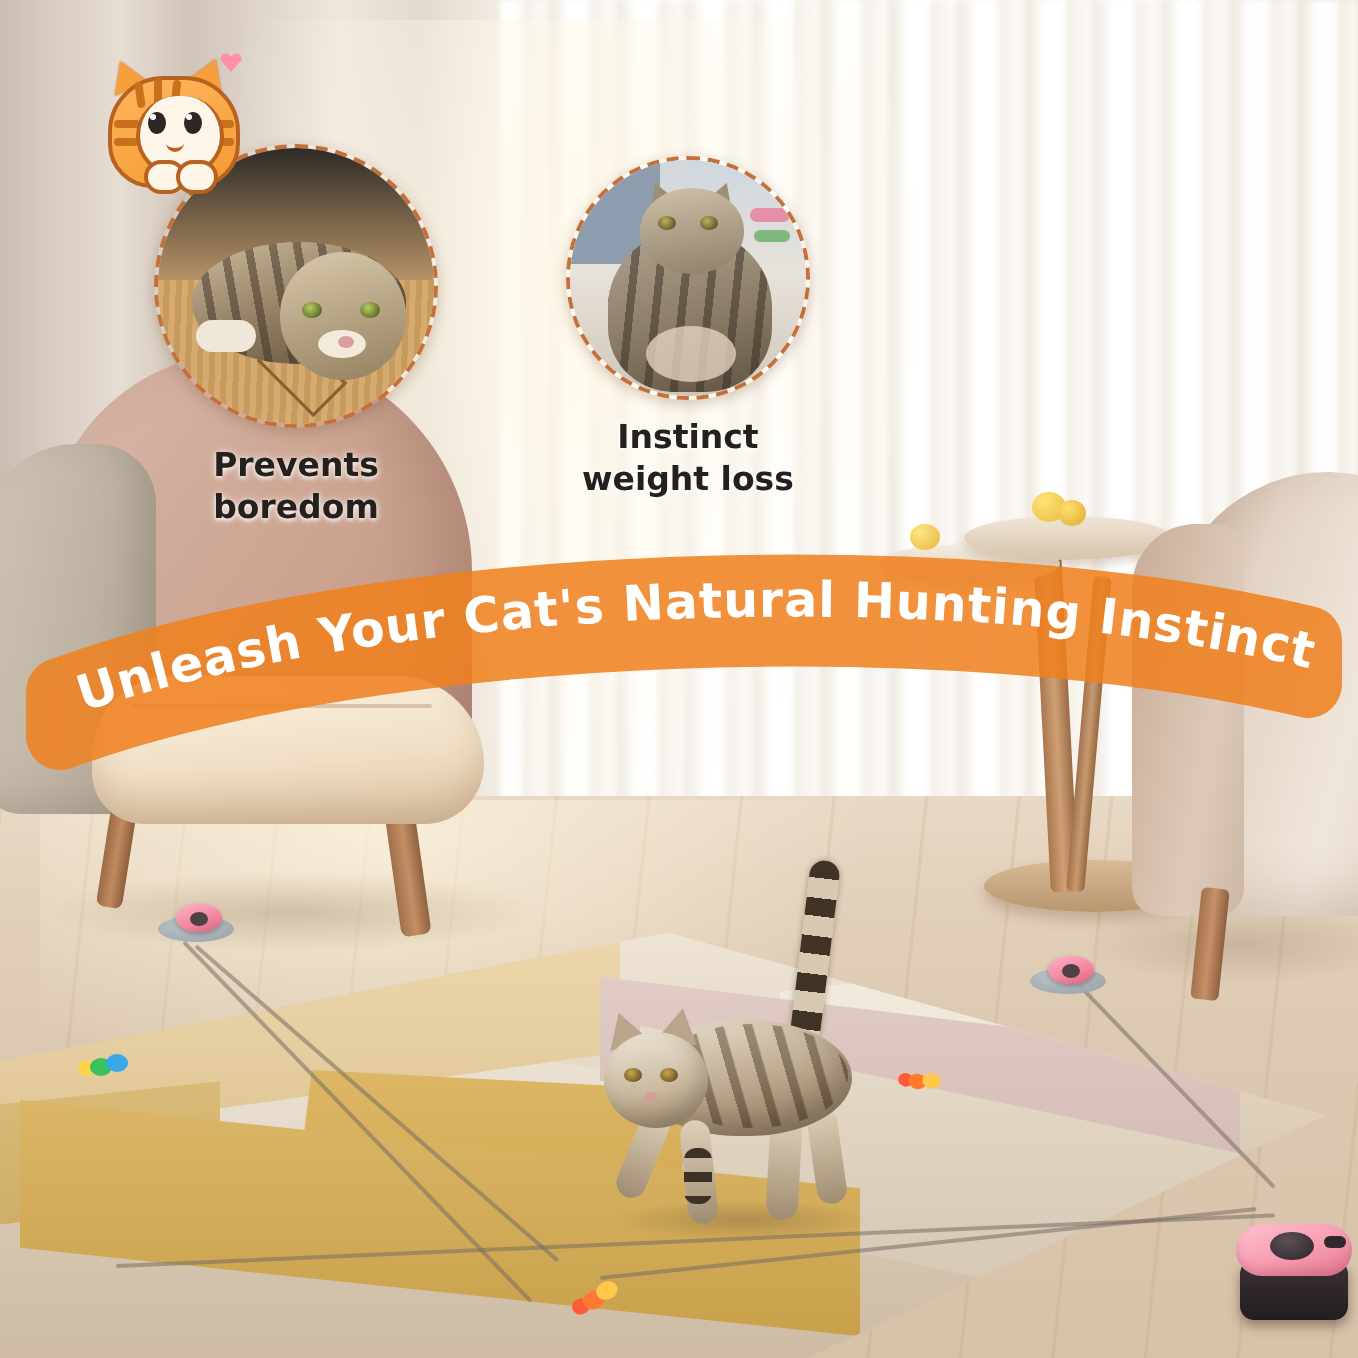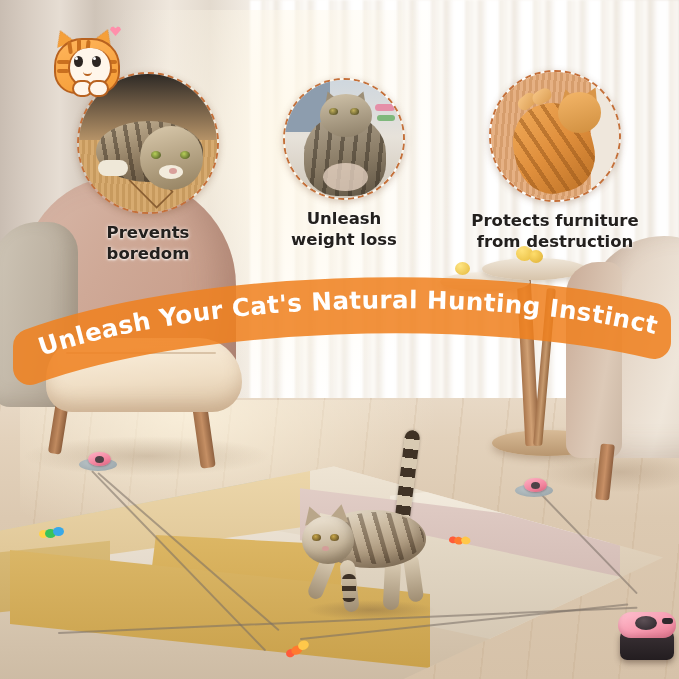--- a/index.html
+++ b/index.html
@@ -576,40 +576,24 @@
         <div class="cbody"></div>
         <div class="cstr"></div>
         <div class="belly"></div>
         <div class="ear1"></div>
           <div class="ear2"></div>
         <div class="chead"></div>
         <div class="e1"></div>
           <div class="e2"></div>
       </div>
     </div>
-    <div class="cap">Unleash
+    <div class="cap">Instinct
 weight loss</div>
   </div>
 
-  <div class="feat" style="left:440px;top:70px;width:230px;">
-    <div class="circle" style="width:128px;height:128px;margin:0 auto;">
-      <div class="ph3">
-        <div class="wallstrip"></div>
-        <div class="cbody"></div>
-        <div class="cstr"></div>
-        <div class="ear1"></div>
-          <div class="ear2"></div>
-        <div class="chead"></div>
-        <div class="paw1"></div>
-          <div class="paw2"></div>
-      </div>
-    </div>
-    <div class="cap">Protects furniture
-from destruction</div>
-  </div>
 
   <div class="mascot">
     <div class="heart"></div>
     <div class="earL"></div>
     <div class="earR"></div>
     <div class="body"></div>
     <div class="str s1"></div>
     <div class="str s2"></div>
     <div class="str s3"></div>
     <div class="str s4"></div>

